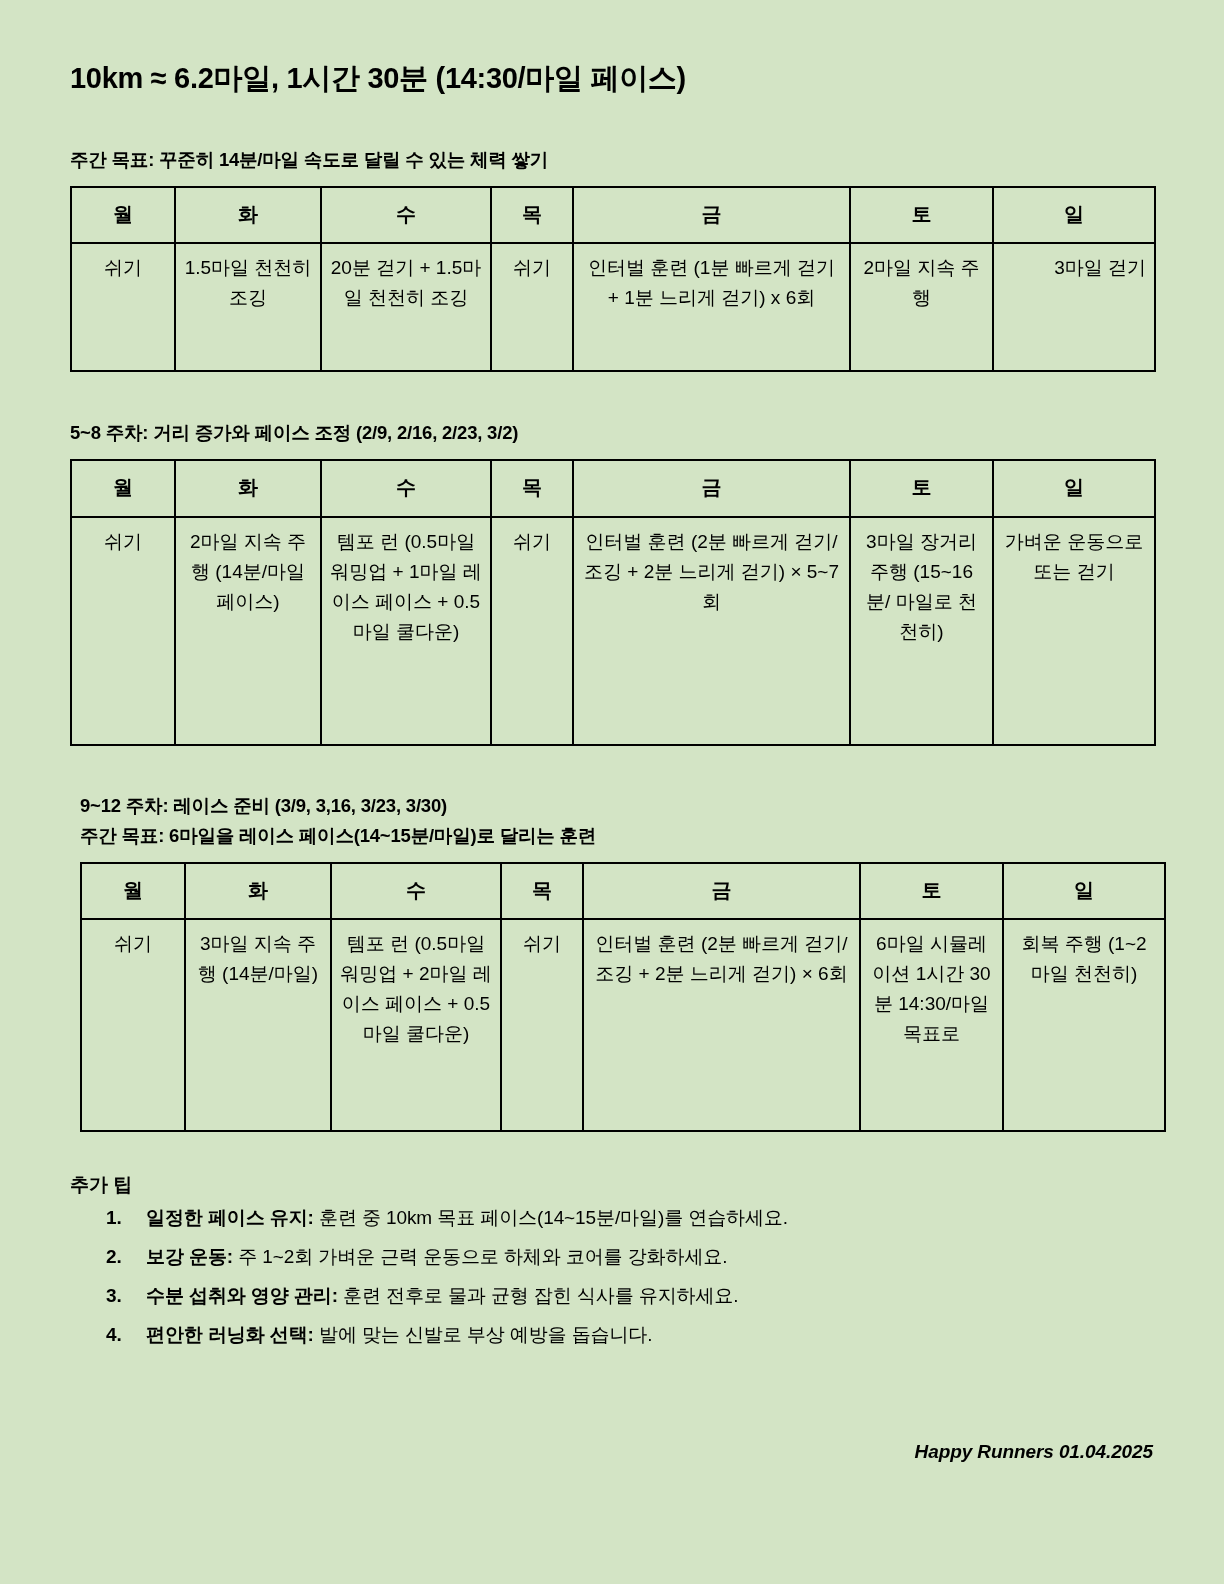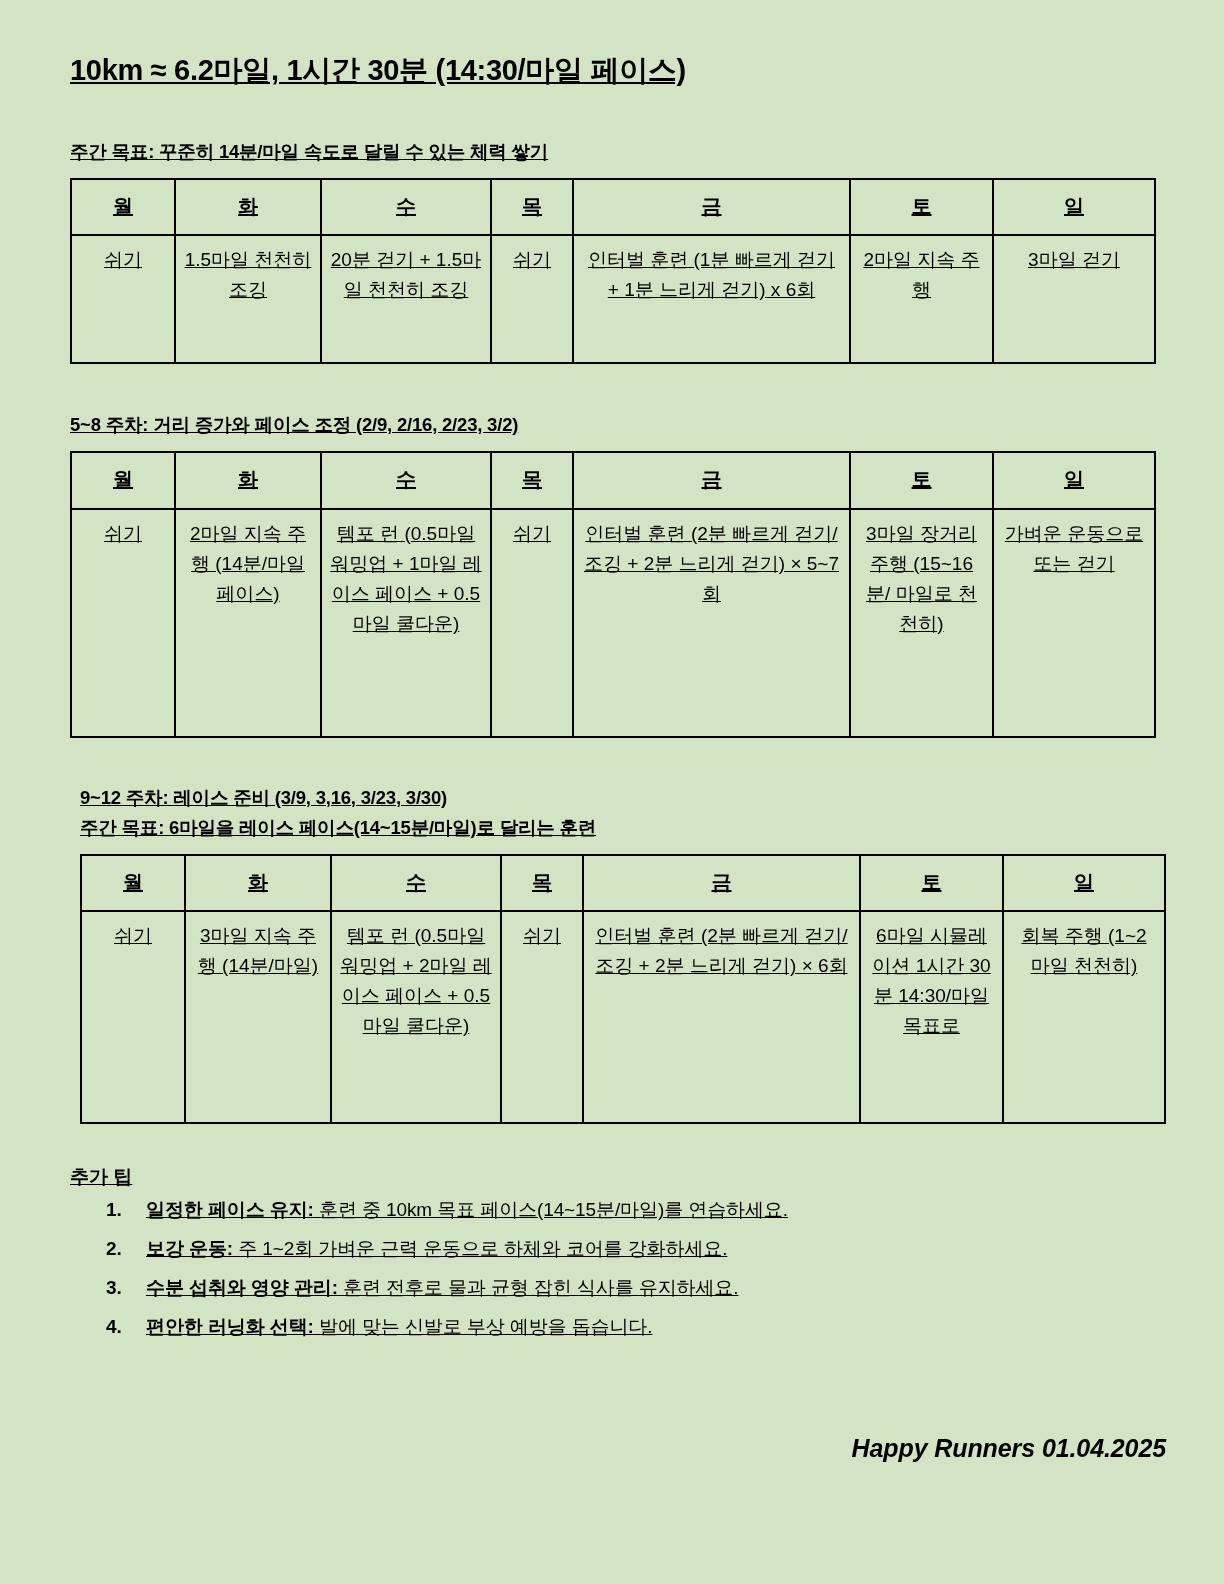--- a/index.html
+++ b/index.html
@@ -12,22 +12,21 @@
     height: 1584px;
     background: #d3e4c5;
     font-family: "Liberation Sans", "DejaVu Sans", sans-serif;
     color: #000;
     overflow: hidden;
   }
   .page {
     position: relative;
     width: 1224px;
     height: 1520px;
-    padding: 0 70px;
-    text-decoration: underline;
+    padding: 8px 70px;
   }
 
   .doc-title {
     font-size: 29px;
     font-weight: bold;
     letter-spacing: -0.3px;
     padding-top: 52px;
     margin: 0;
     line-height: 1.3;
   }
@@ -72,21 +71,21 @@
   
   col.c-mon { width: 104px; }
   col.c-tue { width: 146px; }
   col.c-wed { width: 170px; }
   col.c-thu { width: 82px; }
   col.c-fri { width: 277px; }
   col.c-sat { width: 143px; }
   col.c-sun { width: 162px; }
 
   td.center { text-align: center; }
-  td.left   { text-align: center; }
+  td.left   { text-align: right; }
 
   .t1 td { height: 128px; }
   .t2 td { height: 228px; }
   .t3 td { height: 212px; }
 
   .tips {
     padding-top: 40px;
   }
   .tips-title {
     font-size: 19px;
@@ -110,23 +109,23 @@
     position: absolute;
     left: 36px;
     font-weight: bold;
   }
   ol.tip-list li .term {
     font-weight: bold;
   }
 
   .footer {
     position: absolute;
-    right: 58px;
+    right: 71px;
     bottom: 57px;
-    font-size: 25px;
+    font-size: 19px;
     font-weight: bold;
     font-style: italic;
     letter-spacing: -0.1px;
   }
 </style>
 </head>
 <body>
 
 <div class="page">
 

